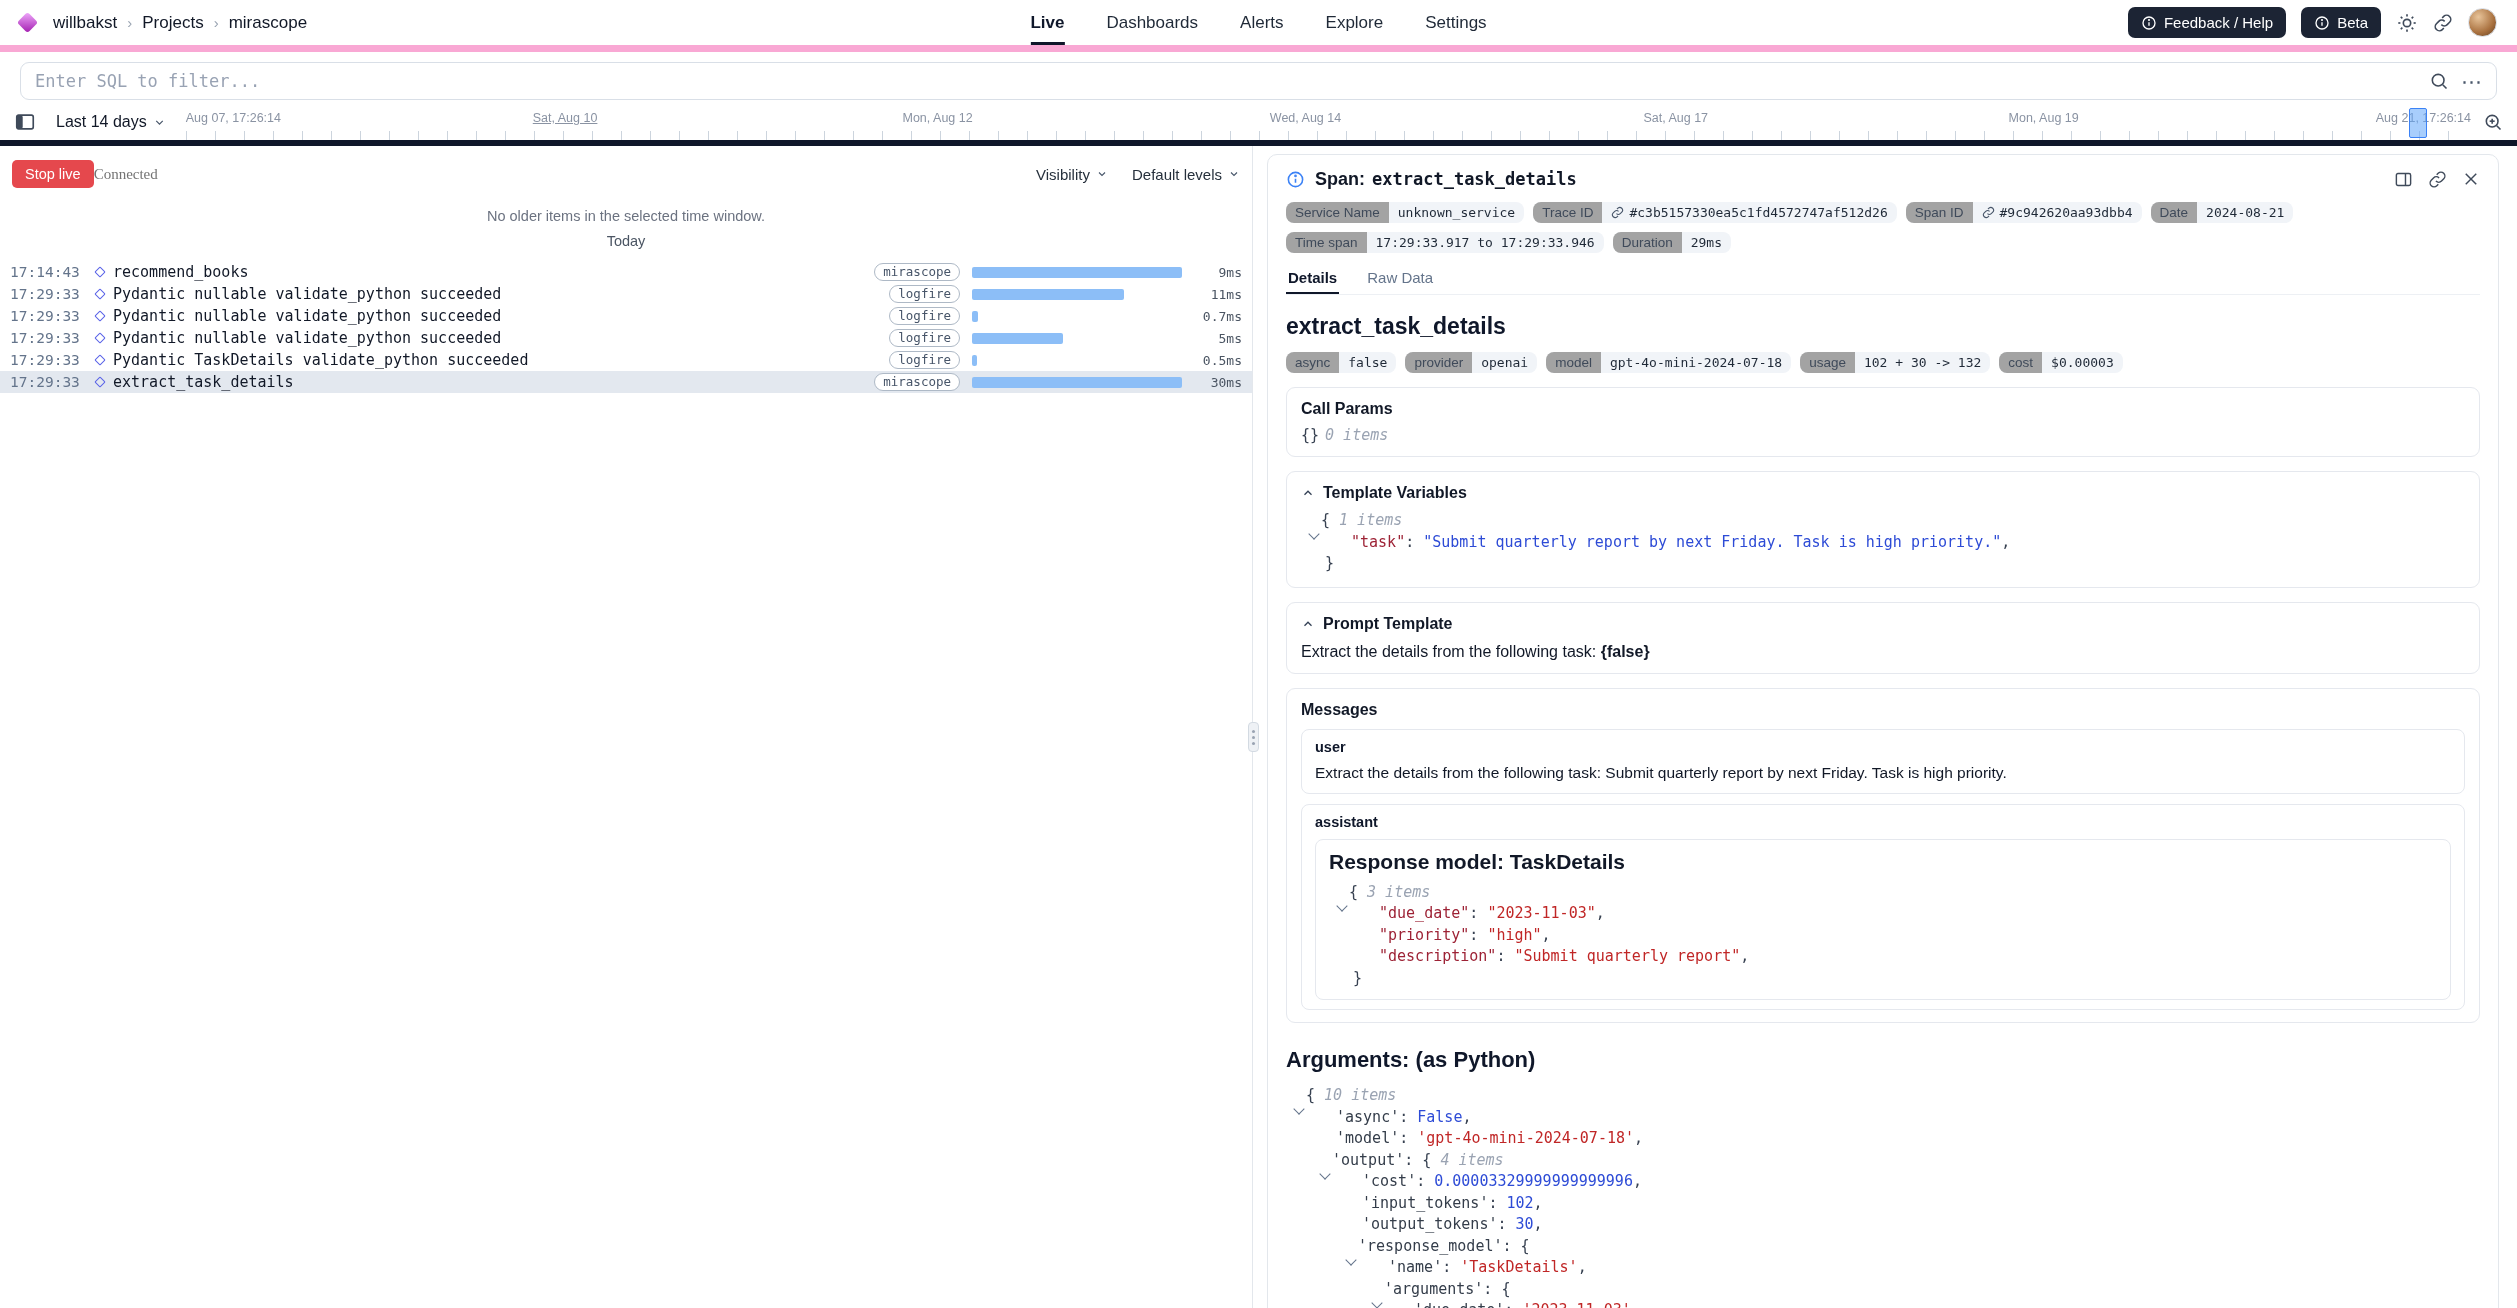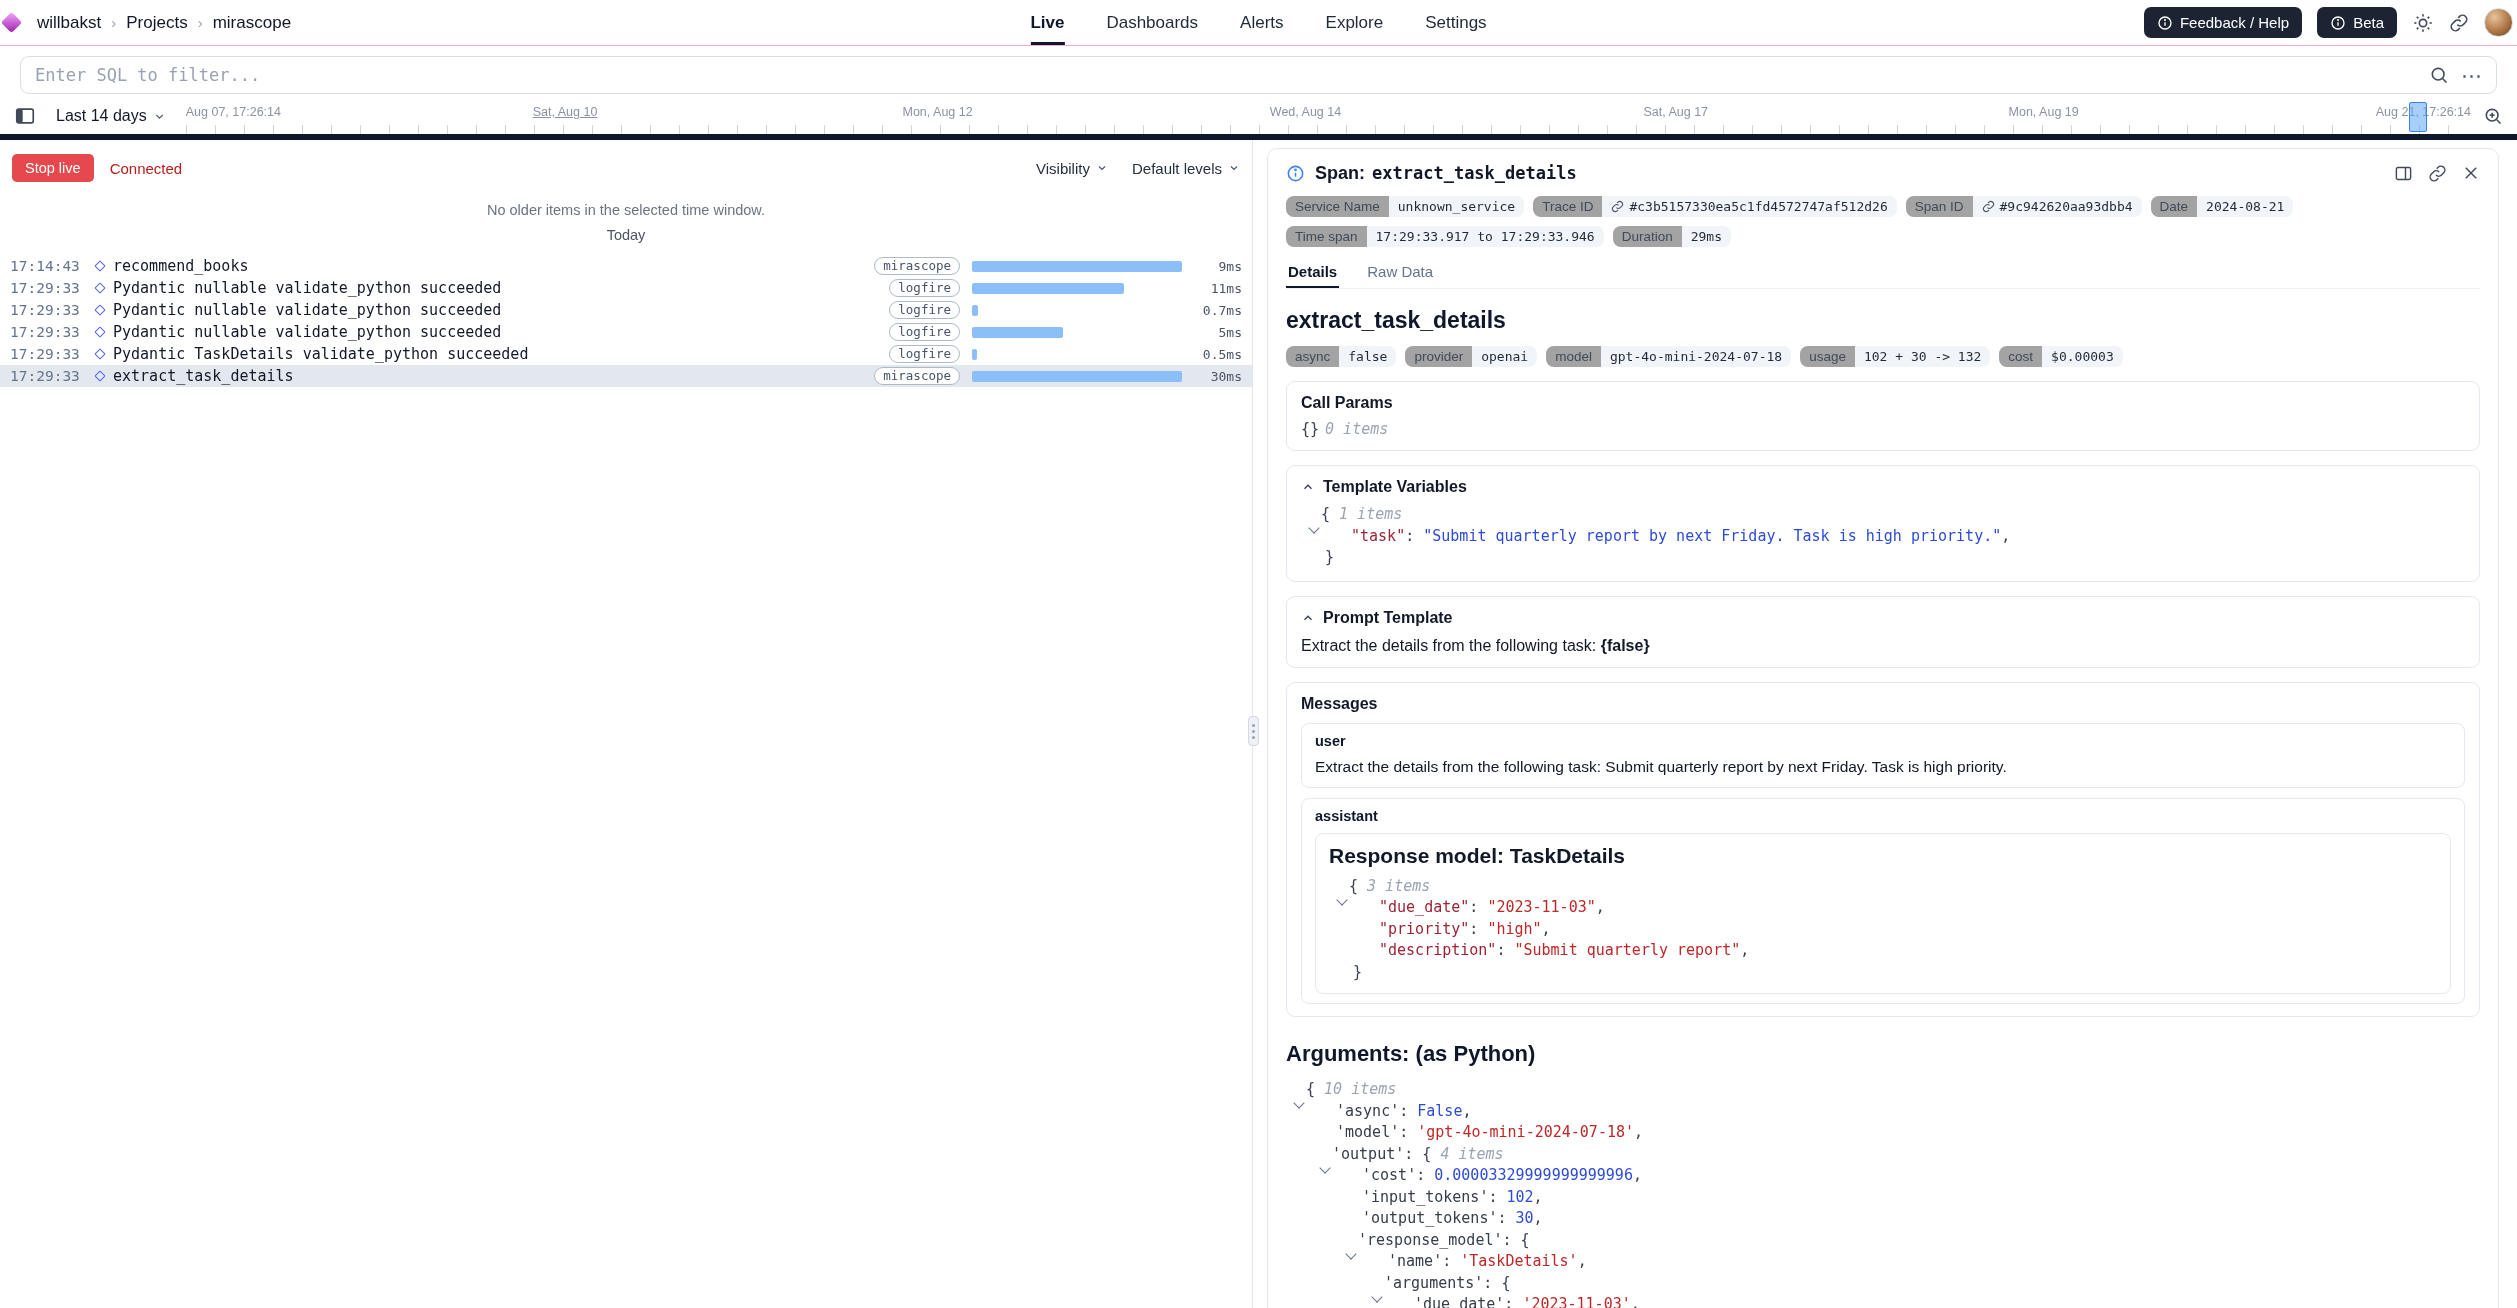--- a/index.html
+++ b/index.html
@@ -2,22 +2,22 @@
 <html><head>
 <meta charset="utf-8">
 <style>
   * { margin:0; padding:0; box-sizing:border-box; }
   html,body { width:2517px; height:1308px; overflow:hidden; background:#fff;
               font-family:"Liberation Sans", sans-serif; color:#111827; }
   svg { display:block; }
   .mono { font-family:"DejaVu Sans Mono", monospace; }
 
   
-  .topbar { height:46px; display:flex; align-items:center; padding:0 4px;
-            border-bottom:1px solid #f9a8d4; position:relative; background:#fff; }
+  .topbar { height:52px; display:flex; align-items:center; padding:0 20px;
+            border-bottom:7px solid #f9a8d4; position:relative; background:#fff; }
   .breadcrumb { display:flex; align-items:center; gap:10px; font-size:17px; color:#111827; }
   .logo { width:15px; height:15px; background:linear-gradient(135deg,#f0abfc,#a21caf);
           transform:rotate(45deg); border-radius:3px; margin-right:8px; flex:none; }
   .crumb { cursor:pointer; white-space:nowrap; }
   .sep { color:#9aa4b2; font-size:15px; }
   .nav { position:absolute; left:50%; top:0; transform:translateX(-50%); height:100%; display:flex; gap:42px; }
   .nav-item { display:flex; align-items:center; height:100%; font-size:17px; color:#1f2937;
               border-bottom:3px solid transparent; padding-top:3px; cursor:pointer; white-space:nowrap; }
   .nav-item.active { font-weight:700; border-bottom-color:#0f172a; color:#0f172a; }
   .topbar-right { margin-left:auto; display:flex; align-items:center; gap:15px; }
@@ -57,21 +57,21 @@
   .grip { position:absolute; left:1248px; top:576px; width:11px; height:30px; background:#eef1f5;
           border:1px solid #d3dae2; border-radius:4px; z-index:5; display:flex;
           align-items:center; justify-content:center; cursor:col-resize; }
   .grip::before { content:""; width:3px; height:3px; border-radius:50%; background:#99a3b2;
                   box-shadow:0 6px 0 #99a3b2, 0 -6px 0 #99a3b2; }
 
   
   .controls { display:flex; align-items:center; padding:4px 12px; }
   .stop-live { background:#e5484d; color:#fff; font-size:14.5px; padding:6px 13px;
                border-radius:5px; border:none; font-family:inherit; cursor:pointer; }
-  .connected { margin-left:16px; font-size:15px; color:#b91c1c; }
+  .connected { font-size:15px; color:#737373;font-family:Liberation Serif, serif; }
   .controls-right { margin-left:auto; display:flex; gap:24px; align-items:center;
                     font-size:15px; color:#26303c; }
   .ctl { display:flex; align-items:center; gap:6px; cursor:pointer; }
   .notice { text-align:center; color:#6b7280; font-size:14.5px; margin-top:16px; }
   .today { text-align:center; color:#4b5563; font-size:14.5px; margin-top:9px; }
   .rows { margin-top:12px; }
   .row { display:flex; align-items:center; height:22px; padding:0 10px;
          font-family:"DejaVu Sans Mono", monospace; cursor:pointer; }
   .row.selected { background:#e3e8ef; }
   .row-time { color:#64748b; font-size:14.5px; width:84px; flex:none; }

